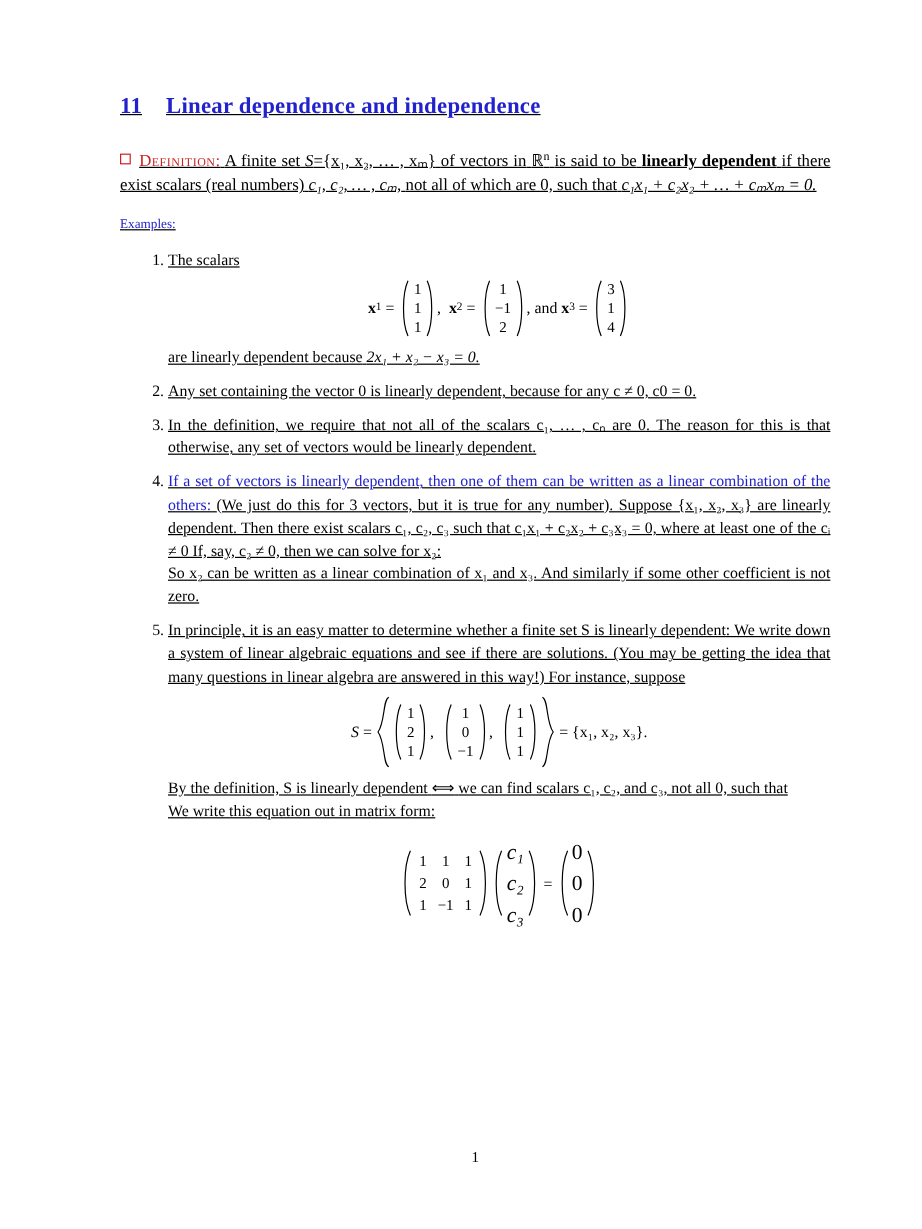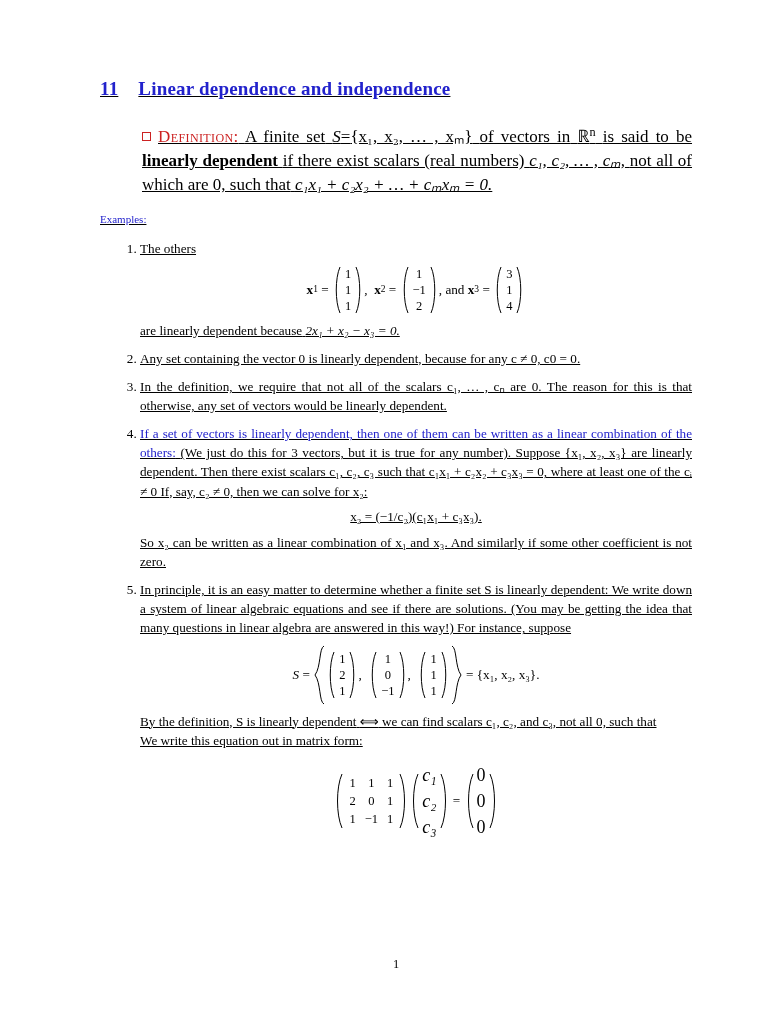--- a/index.html
+++ b/index.html
@@ -32,26 +32,25 @@
     font-weight: bold;
     font-size: 19px;
     letter-spacing: .2px;
     margin: 0 0 24px 0;
   }
   .section-num { margin-right: 20px; }
   .section-title { }
 
   
   .def-block {
-    font-size: 17px;
+    font-size: 14px;
     line-height: 1.42;
     text-align: justify;
     margin-bottom: 16px;
     padding-left: 0;
-    margin-left: 42px;
   }
   .sq {
     display: inline-block;
     width: 7px; height: 7px;
     border: 1px solid #cc2222;
     margin-right: 7px;
     vertical-align: 1px;
   }
   .defword {
     color: #cc2222;
@@ -175,21 +174,21 @@
     <span class="m">c₁, c₂, … , cₘ,</span>
     <span>not all of which are 0, such that</span>
     <span class="m">c₁x₁ + c₂x₂ + … + cₘxₘ = 0.</span>
   </div>
 
   <div class="examples-label">Examples:</div>
 
   <ol class="items">
 
     <li>
-      <span>The others</span>
+      <span>The scalars</span>
 
       <div class="center">
         <span class="vecrow">
           <span class="mb">x</span><span class="subn">1</span>&nbsp;=&nbsp;
           <span class="paren">
             <svg width="9" height="48" viewBox="0 0 9 48">
                 <path d="M8 1 C3 12, 3 36, 8 47" stroke="#000" fill="none" stroke-width="1"></path>
               </svg>
           </span>
           <span class="vcol">
@@ -251,21 +250,20 @@
       <span>Any set containing the vector 0 is linearly dependent, because for any c ≠ 0, c0 = 0.</span>
     </li>
 
     <li>
       <span>In the definition, we require that not all of the scalars c₁, … , cₙ are 0. The reason for this is that otherwise, any set of vectors would be linearly dependent.</span>
     </li>
 
     <li>
       <span class="blue">If a set of vectors is linearly dependent, then one of them can be written as a linear combination of the others:</span>
       <span>(We just do this for 3 vectors, but it is true for any number). Suppose {x₁, x₂, x₃} are linearly dependent. Then there exist scalars c₁, c₂, c₃ such that c₁x₁ + c₂x₂ + c₃x₃ = 0, where at least one of the cᵢ ≠ 0 If, say, c₂ ≠ 0, then we can solve for x₂:</span>
-      <div class="center tight">x₂ = (−1/c₂)(c₁x₁ + c₃x₃).</div>
       <div>So x₂ can be written as a linear combination of x₁ and x₃. And similarly if some other coefficient is not zero.</div>
     </li>
 
     <li>
       <span>In principle, it is an easy matter to determine whether a finite set S is linearly dependent: We write down a system of linear algebraic equations and see if there are solutions. (You may be getting the idea that many questions in linear algebra are answered in this way!) For instance, suppose</span>
 
       
       <div class="center">
         <span class="vecrow">
           <span class="m">S</span>&nbsp;

